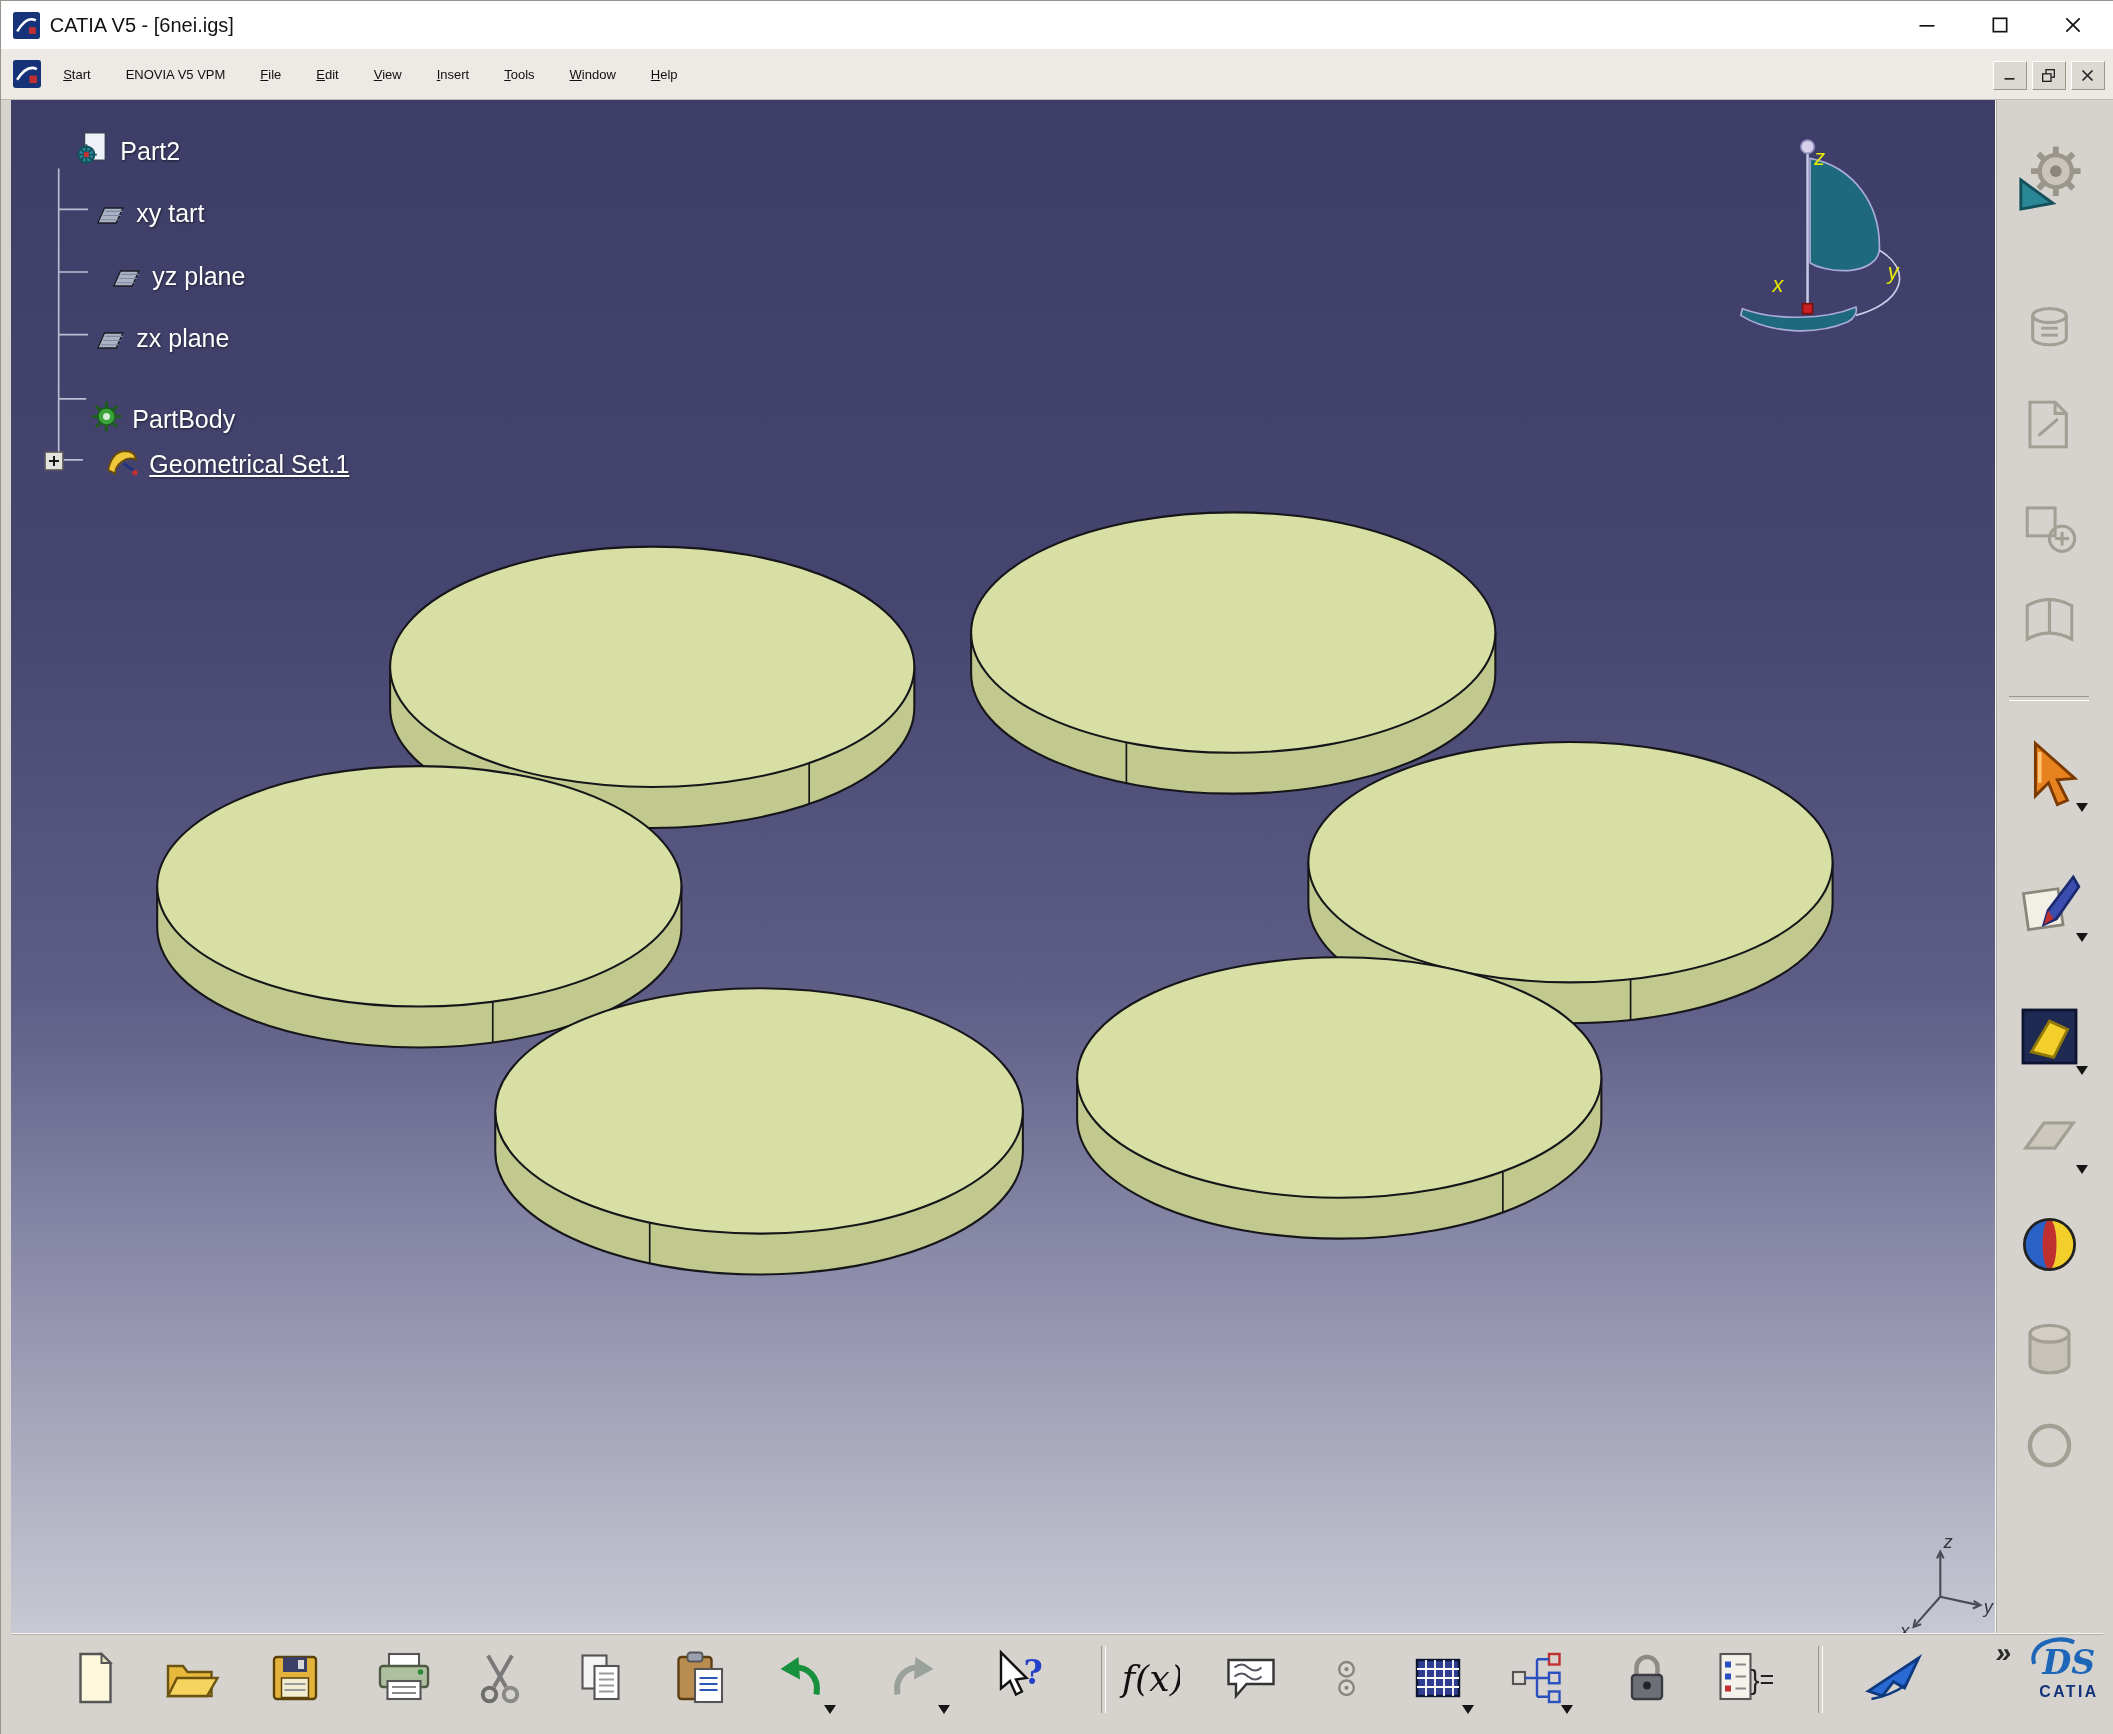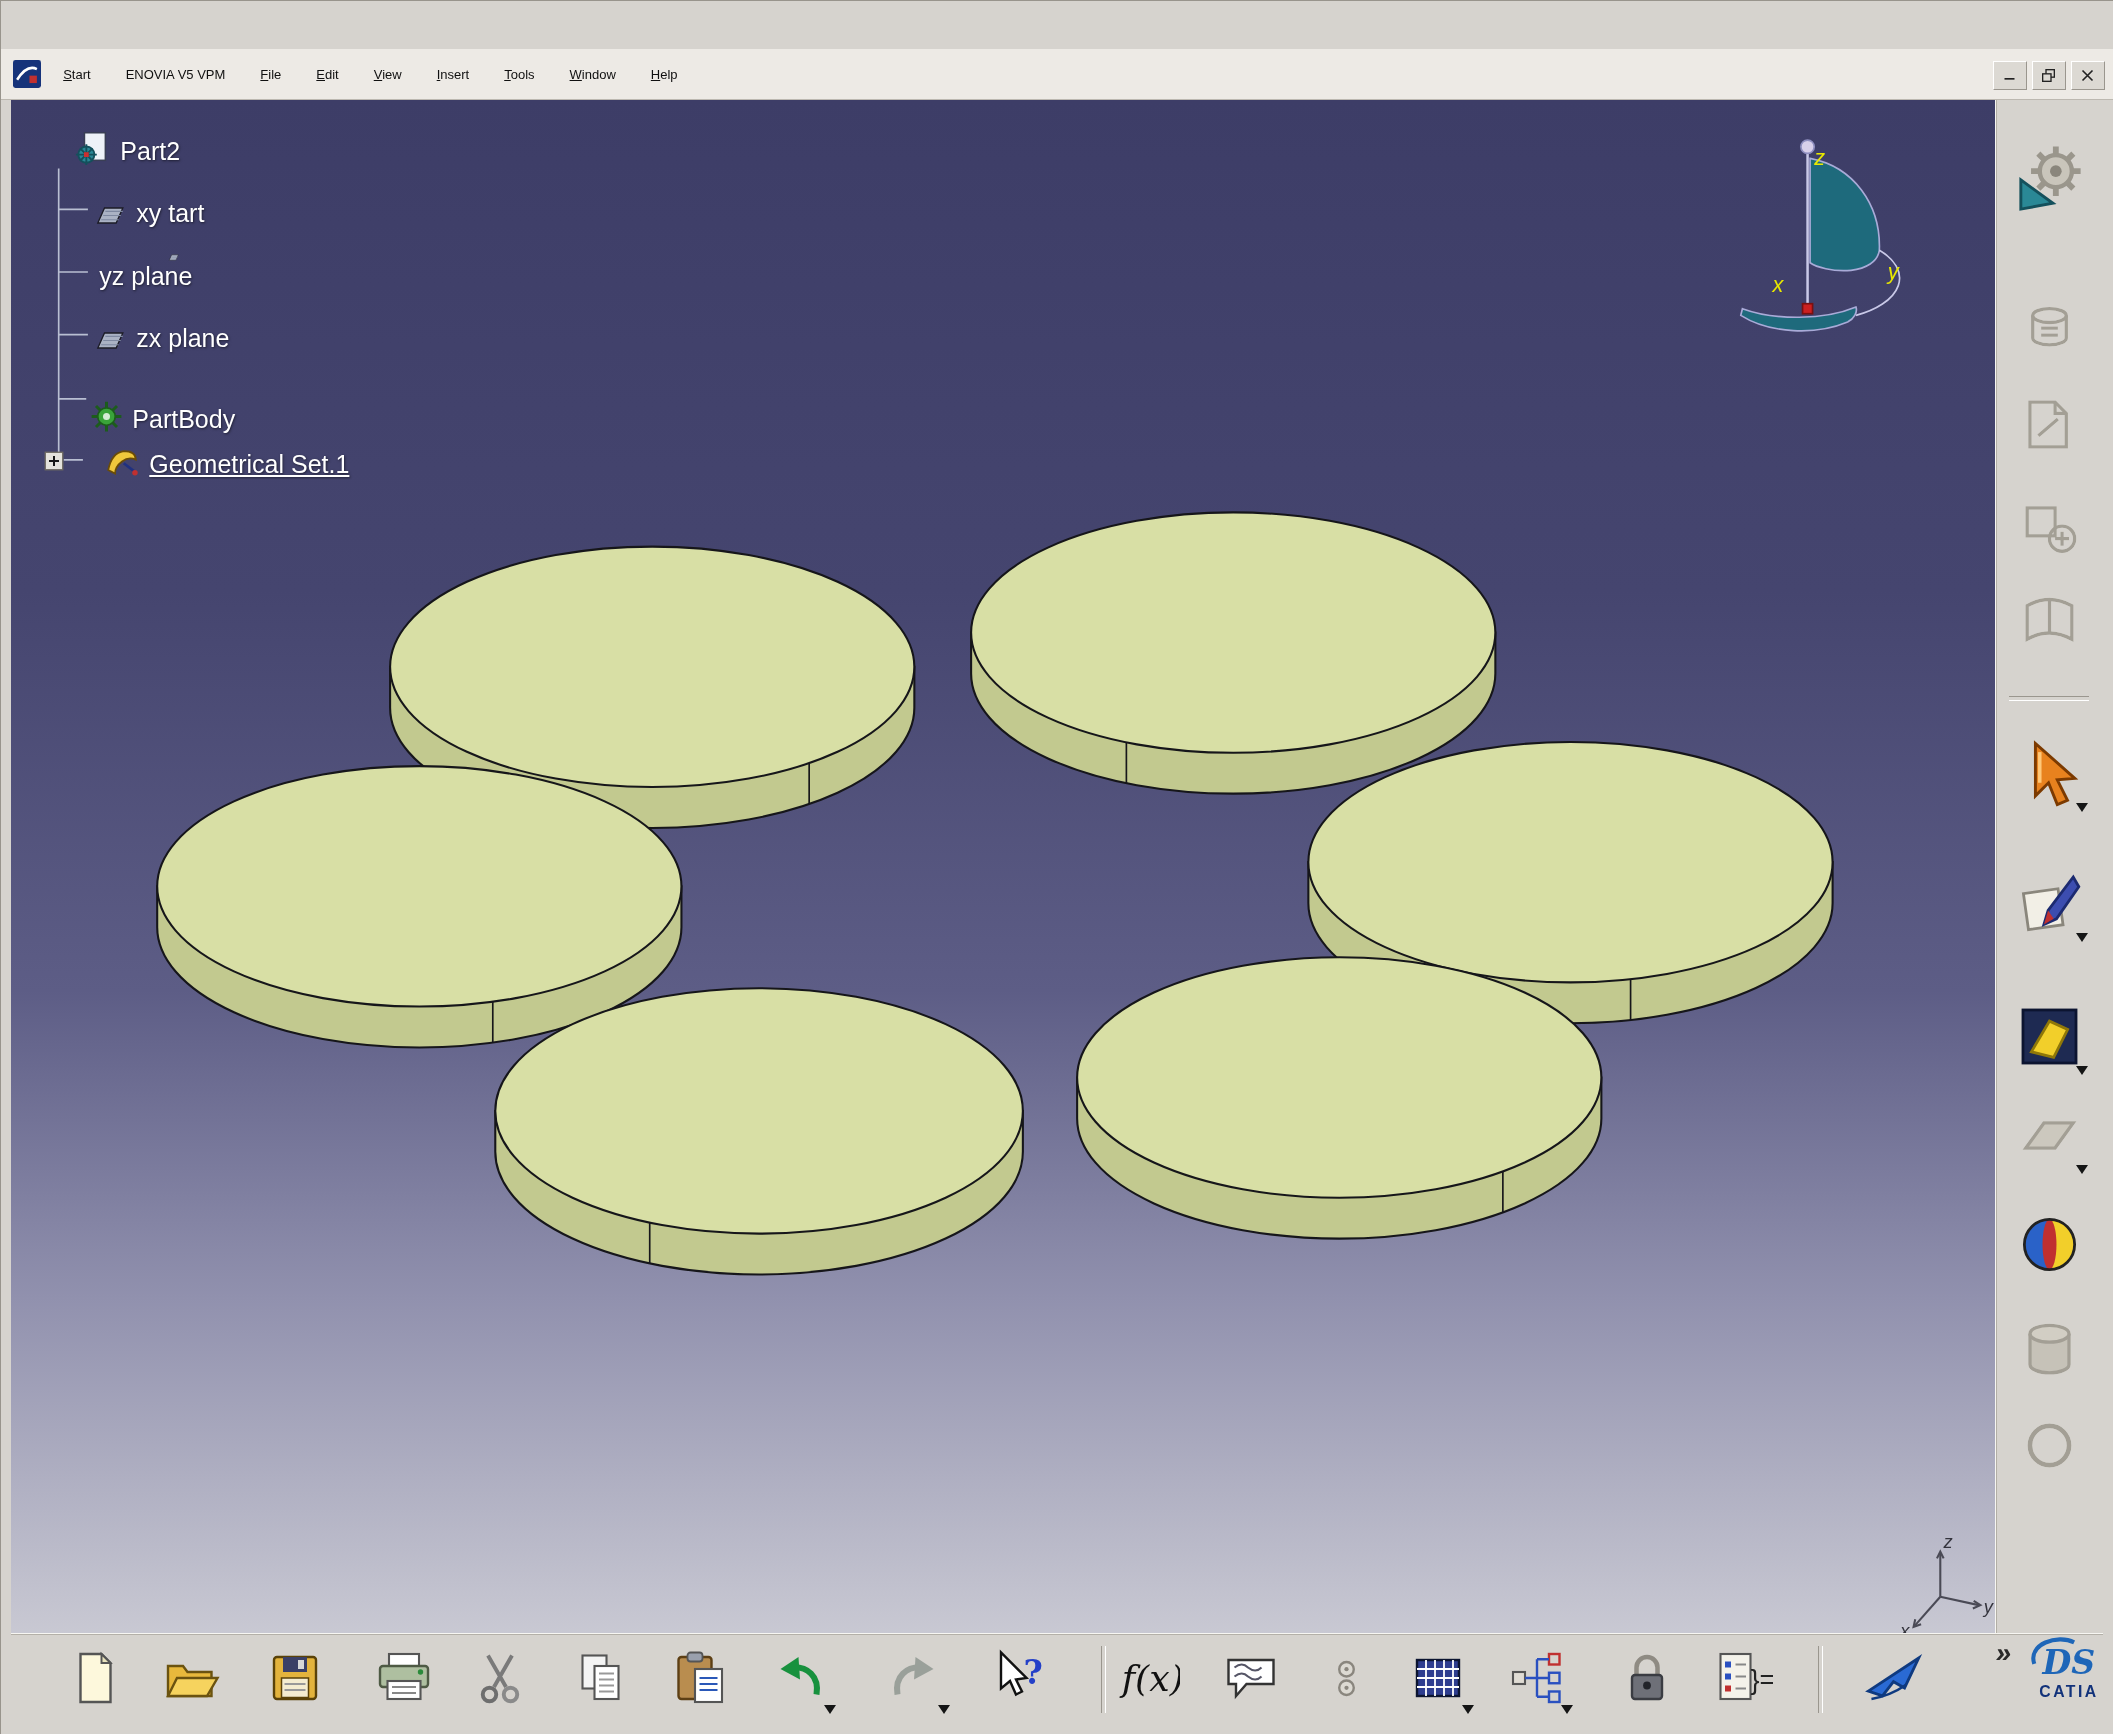--- a/index.html
+++ b/index.html
@@ -45,20 +45,45 @@
     border-left:6.7px solid transparent;border-right:6.7px solid transparent;border-top:9.2px solid #151515;}
   .overflow{position:absolute;font-size:28px;color:#2a2a2a;transform:skewX(-8deg);font-weight:bold;}
   .logo{position:absolute;}
   text{user-select:none;}
 </style>
 </head>
 <body>
 
 <div class="window">
 
+  <div class="titlebar">
+    <svg class="app-ico" width="27" height="27" viewBox="0 0 32 32">
+      <rect width="32" height="32" rx="3" fill="#16337a"></rect>
+      <path d="M5 23 Q16 4 27 10" stroke="#fff" fill="none" stroke-width="3"></path>
+      <rect x="19" y="18" width="8" height="8" fill="#c03030"></rect>
+    </svg>
+    <span class="title-text">CATIA V5 - [6nei.igs]</span>
+    <div class="win-controls">
+      <div class="win-btn">
+        <svg width="20" height="20" viewBox="0 0 24 24">
+            <line x1="3" y1="13" x2="21" y2="13" stroke="#111" stroke-width="2"></line>
+          </svg>
+      </div>
+      <div class="win-btn">
+        <svg width="20" height="20" viewBox="0 0 24 24">
+            <rect x="4" y="4" width="16" height="16" fill="none" stroke="#111" stroke-width="2"></rect>
+          </svg>
+      </div>
+      <div class="win-btn">
+        <svg width="20" height="20" viewBox="0 0 24 24">
+            <path d="M4 4 L20 20 M20 4 L4 20" stroke="#111" stroke-width="2"></path>
+          </svg>
+      </div>
+    </div>
+  </div>
 
   <div class="menubar">
     <svg class="menu-ico" width="28" height="28" viewBox="0 0 34 34">
       <rect width="34" height="34" rx="3" fill="#16337a"></rect>
       <path d="M5 24 Q17 5 29 11" stroke="#fff" fill="none" stroke-width="3"></path>
       <rect x="20" y="19" width="9" height="9" fill="#c03030"></rect>
     </svg>
     <div class="menu-item"><span class="accel">S</span><span>tart</span></div>
     <div class="menu-item"><span class="accel"></span><span>ENOVIA V5 VPM</span></div>
     <div class="menu-item"><span class="accel">F</span><span>ile</span></div>
@@ -165,21 +190,21 @@
     </div>
 
     <div class="tree-row" style="left:80px;top:90px;">
       <svg width="37" height="25" viewBox="0 0 44 30">
         <path d="M8 24 L16 6 H38 L30 24 Z" fill="#aab2c4" stroke="#1c1c26" stroke-width="1.6"></path>
         <path d="M12 20 H33 M14.5 15 H35.5 M17 10 H38" stroke="#7e88a0" stroke-width="1.3"></path>
       </svg>
       <span class="t-label">xy tart</span>
     </div>
 
-    <div class="tree-row" style="left:80px;top:153px;flex-direction:column;">
+    <div class="tree-row" style="left:96px;top:153px;">
       <svg width="37" height="25" viewBox="0 0 44 30">
         <path d="M8 24 L16 6 H38 L30 24 Z" fill="#aab2c4" stroke="#1c1c26" stroke-width="1.6"></path>
         <path d="M12 20 H33 M14.5 15 H35.5 M17 10 H38" stroke="#7e88a0" stroke-width="1.3"></path>
       </svg>
       <span class="t-label">yz plane</span>
     </div>
 
     <div class="tree-row" style="left:80px;top:215px;">
       <svg width="37" height="25" viewBox="0 0 44 30">
         <path d="M8 24 L16 6 H38 L30 24 Z" fill="#aab2c4" stroke="#1c1c26" stroke-width="1.6"></path>

